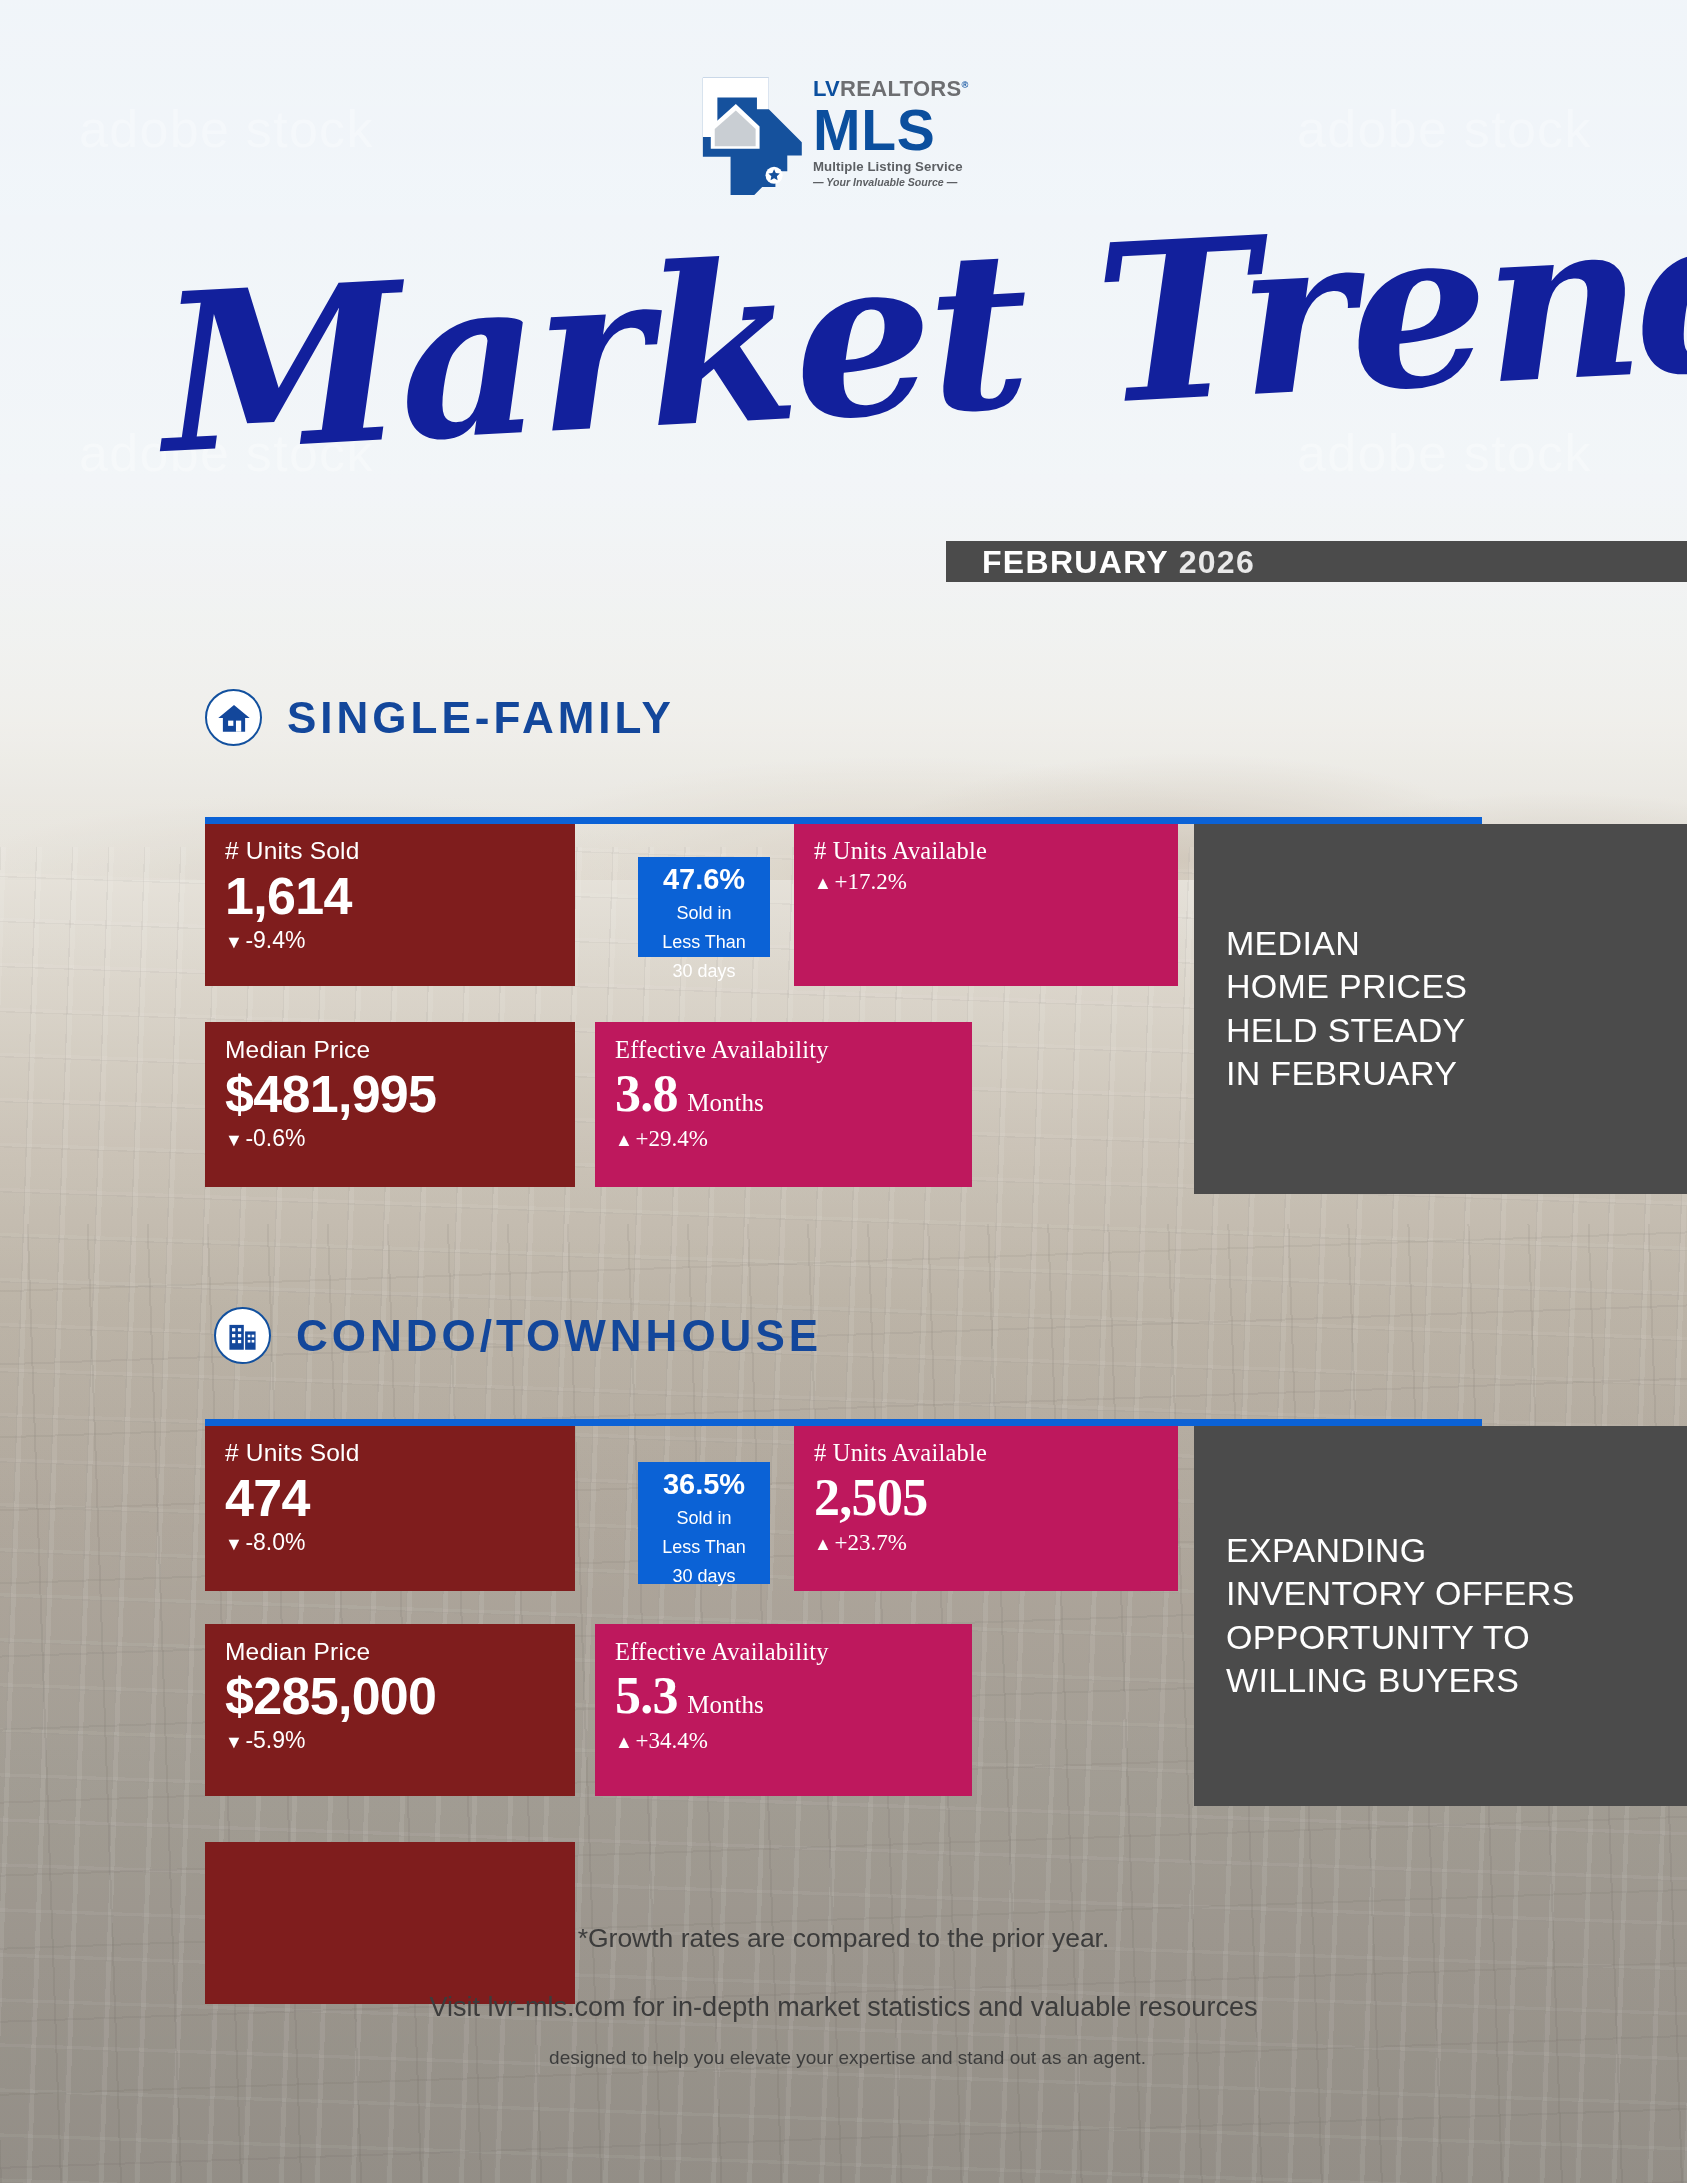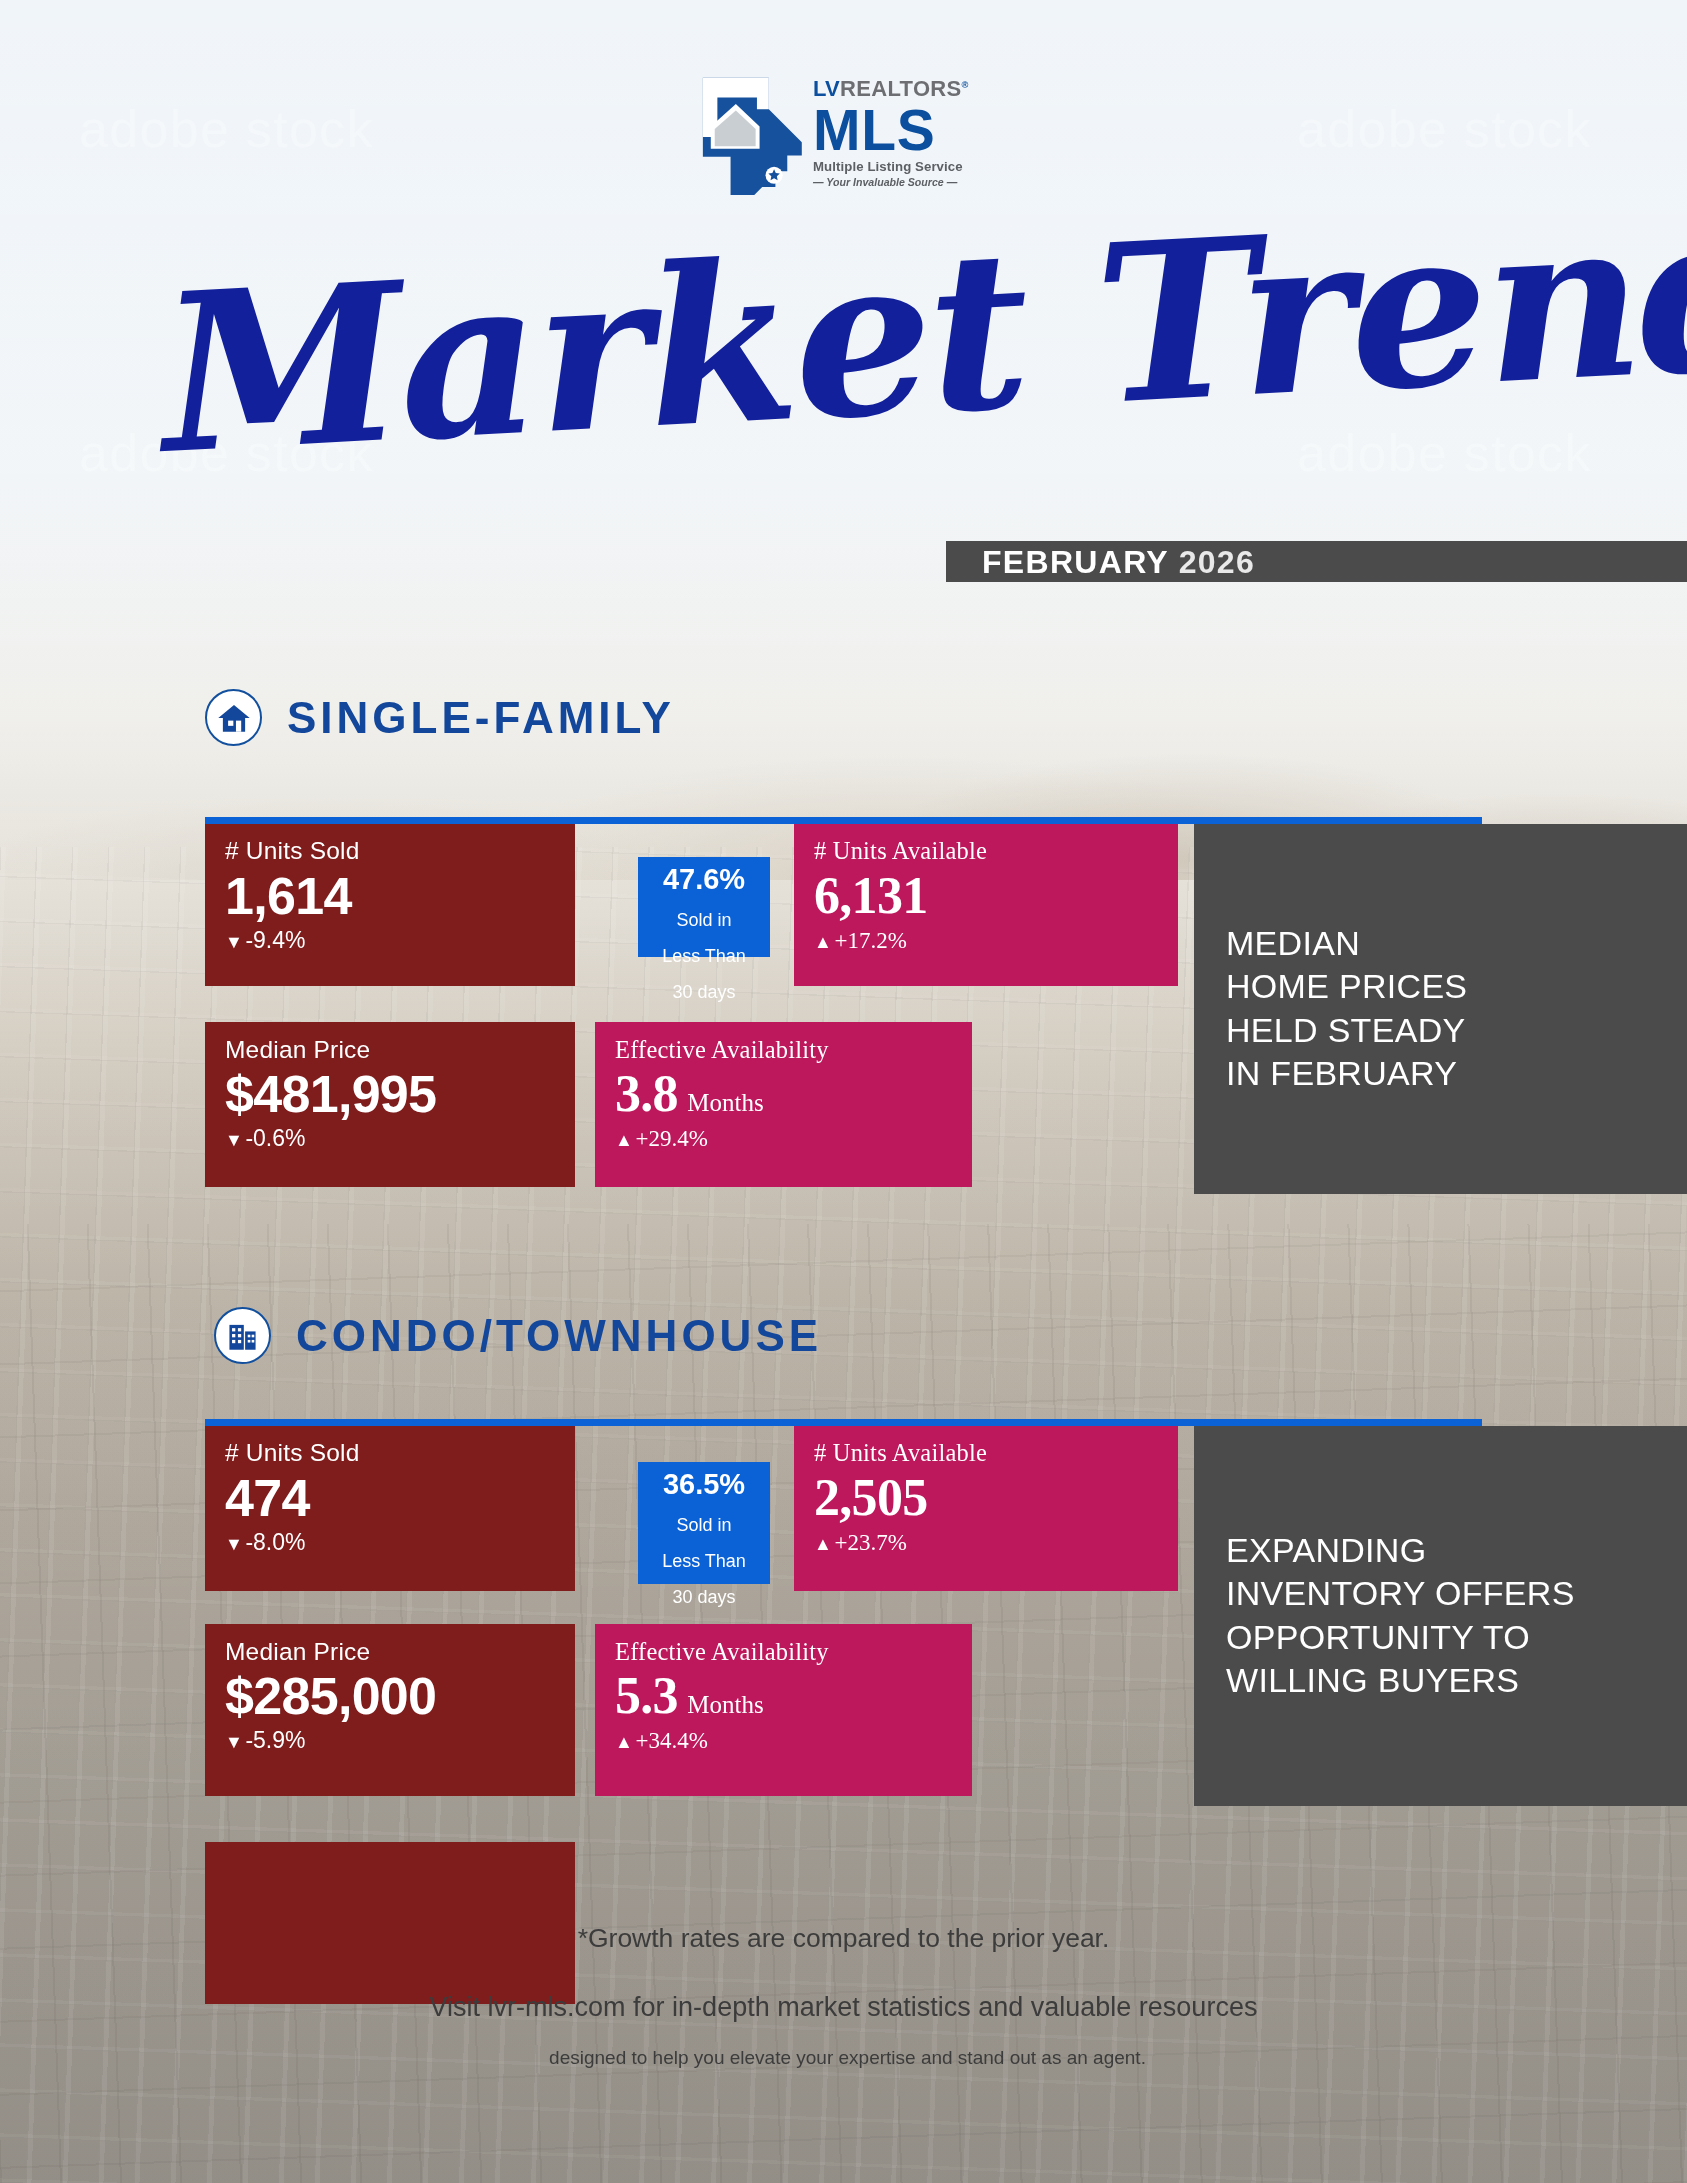--- a/index.html
+++ b/index.html
@@ -231,21 +231,21 @@
     padding: 6.6px 8px 8px;
   }
   .sold-badge .pct {
     font-size: 29px;
     font-weight: bold;
     line-height: 1.05;
   }
   .sold-badge .txt {
     font-size: 18px;
     line-height: 1.12;
-    margin-top: 16px;
+    margin-top: 9px;
   }
 
   .msg {
     font-size: 34px;
     line-height: 1.28;
     color: #ffffff;
     letter-spacing: 0.3px;
   }
 
   
@@ -323,21 +323,20 @@
     </div>
     <div class="sold-badge" style="left:433px; top:40px; width:132px; height:100px;">
       <div class="pct">47.6%</div>
       <div class="txt">Sold in</div>
       <div class="txt">Less Than</div>
       <div class="txt">30 days</div>
     </div>
 
     <div class="card grey" style="left:589px; top:6.6px; width:384px; height:162px;">
       <div class="card-label"># Units Available</div>
-      <div class="card-value">6,131</div>
       <div class="card-delta"><span class="arrow">▲</span><span>+17.2%</span></div>
     </div>
 
     <div class="card blue" style="left:0; top:1025px; width:370px; height:162px;"></div>
 
     <div class="card dark" style="left:989px; top:6.6px; width:493px; height:370px; display:flex; align-items:center; padding:0 32px;">
       <div class="msg" style="white-space:pre-line;">MEDIAN
 HOME PRICES
 HELD STEADY
 IN FEBRUARY</div>

